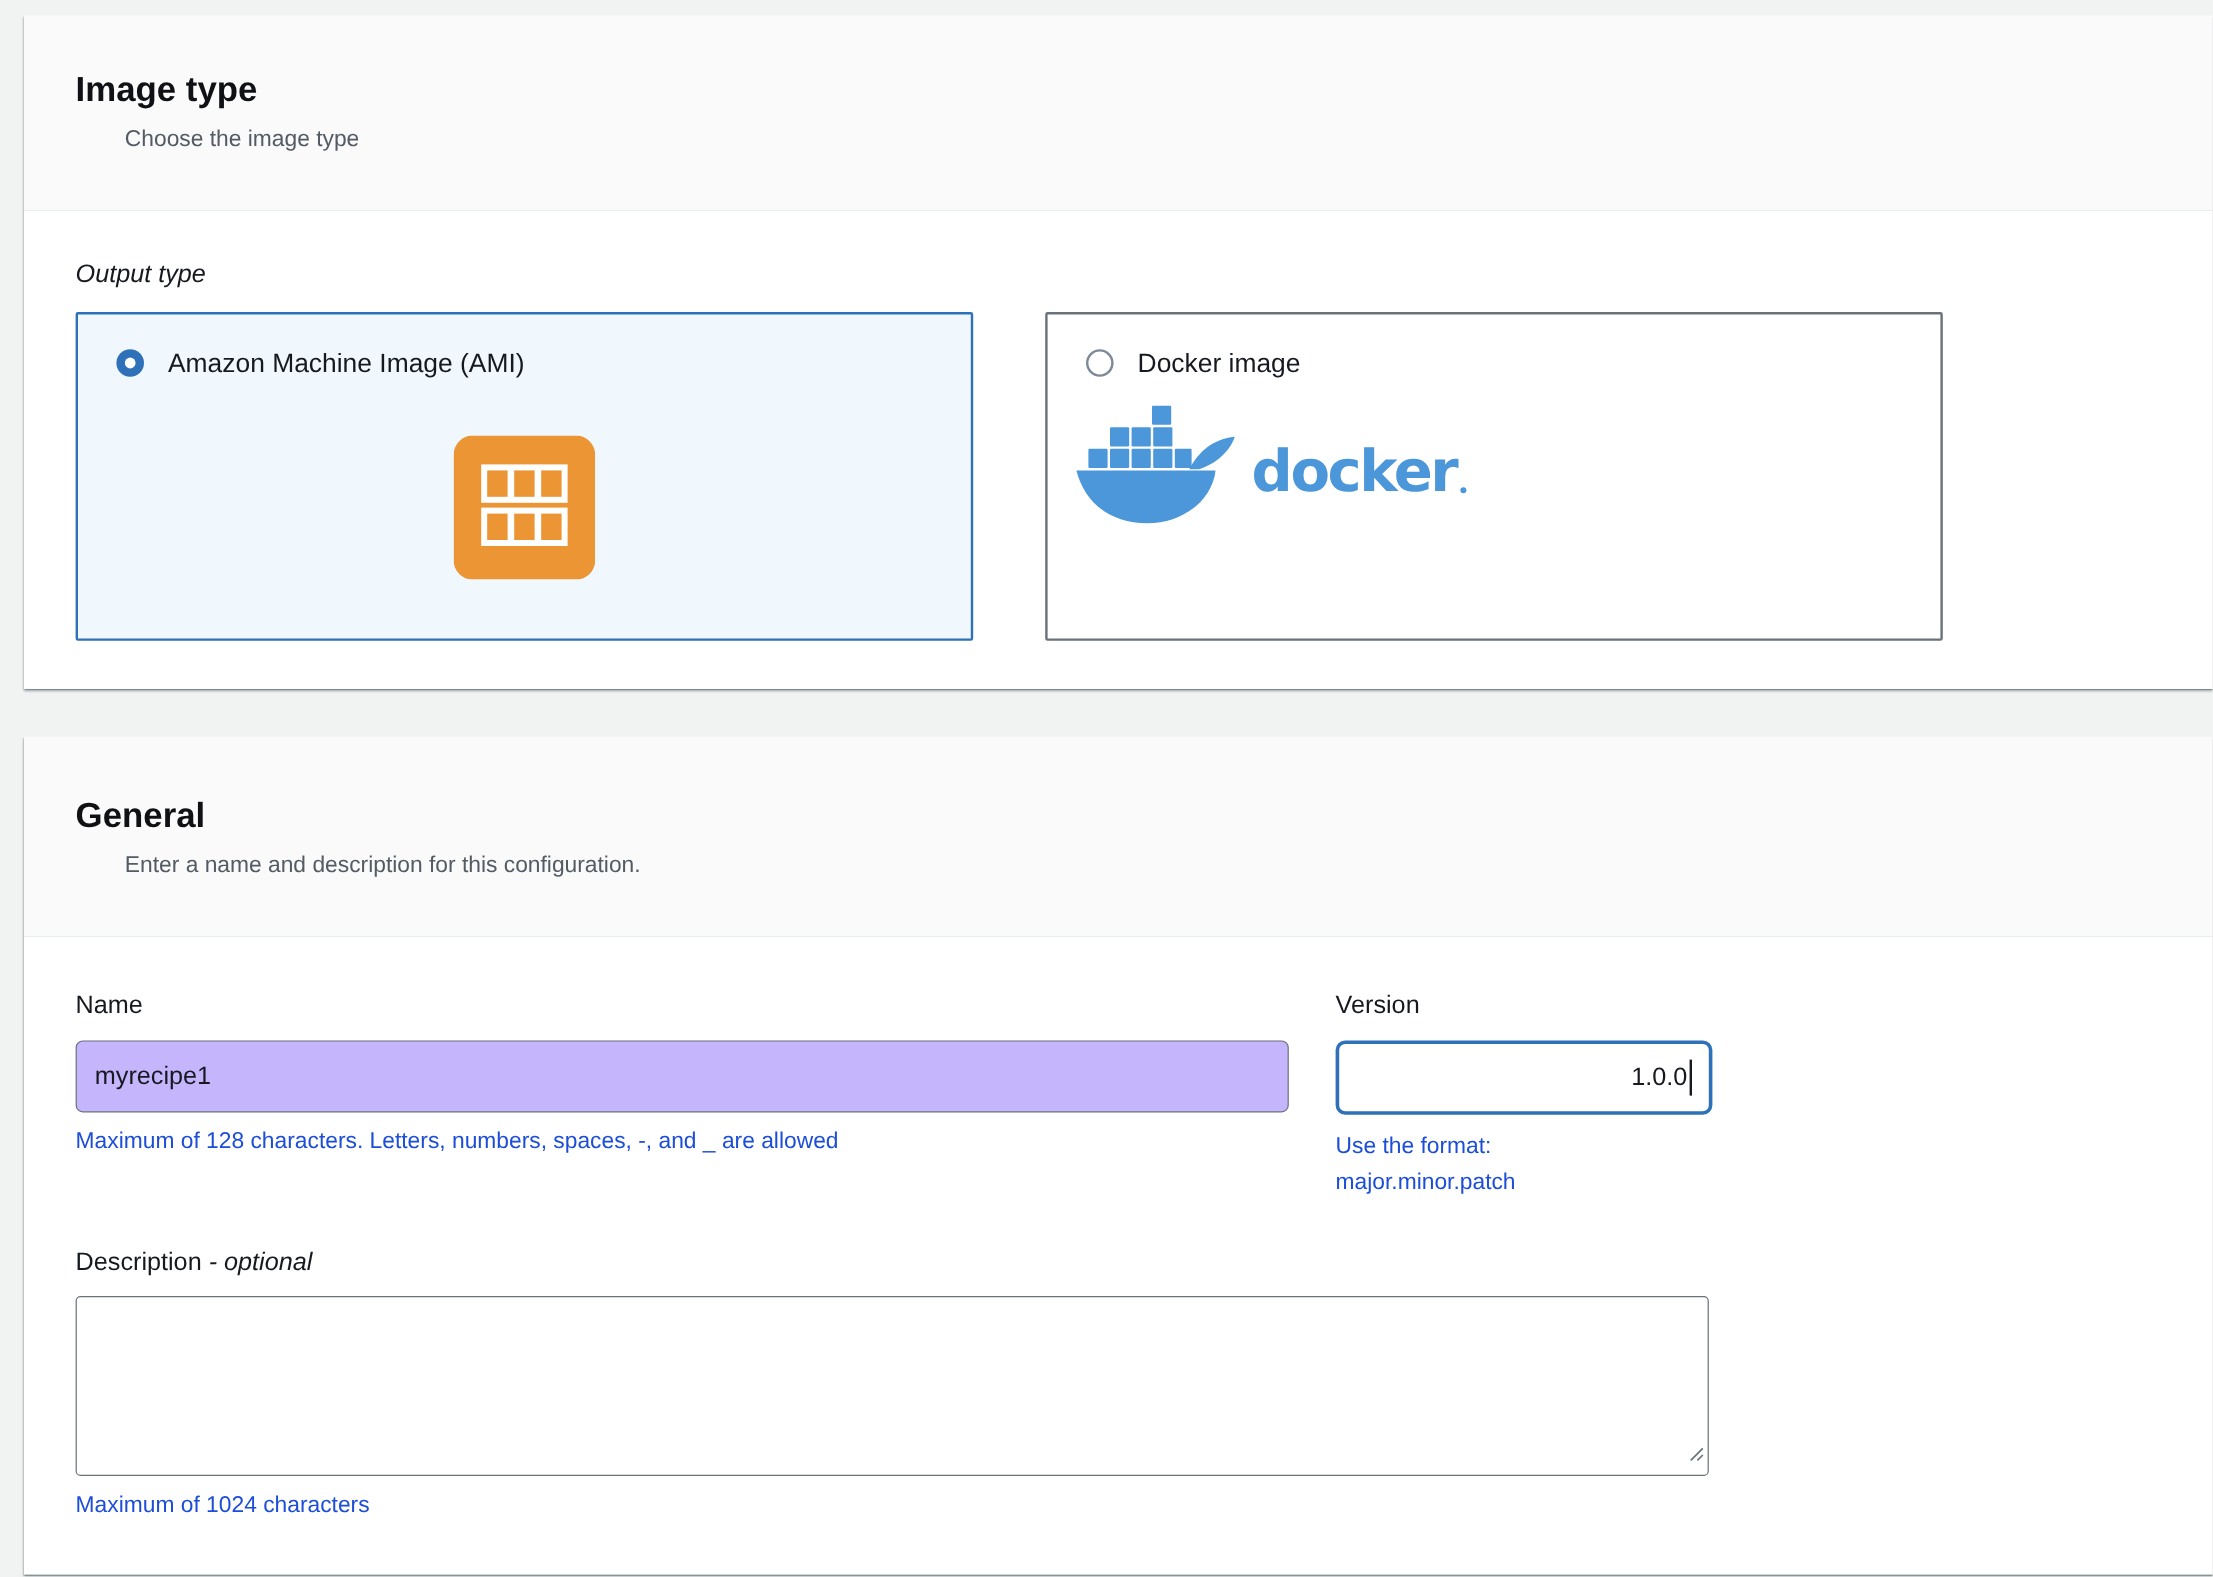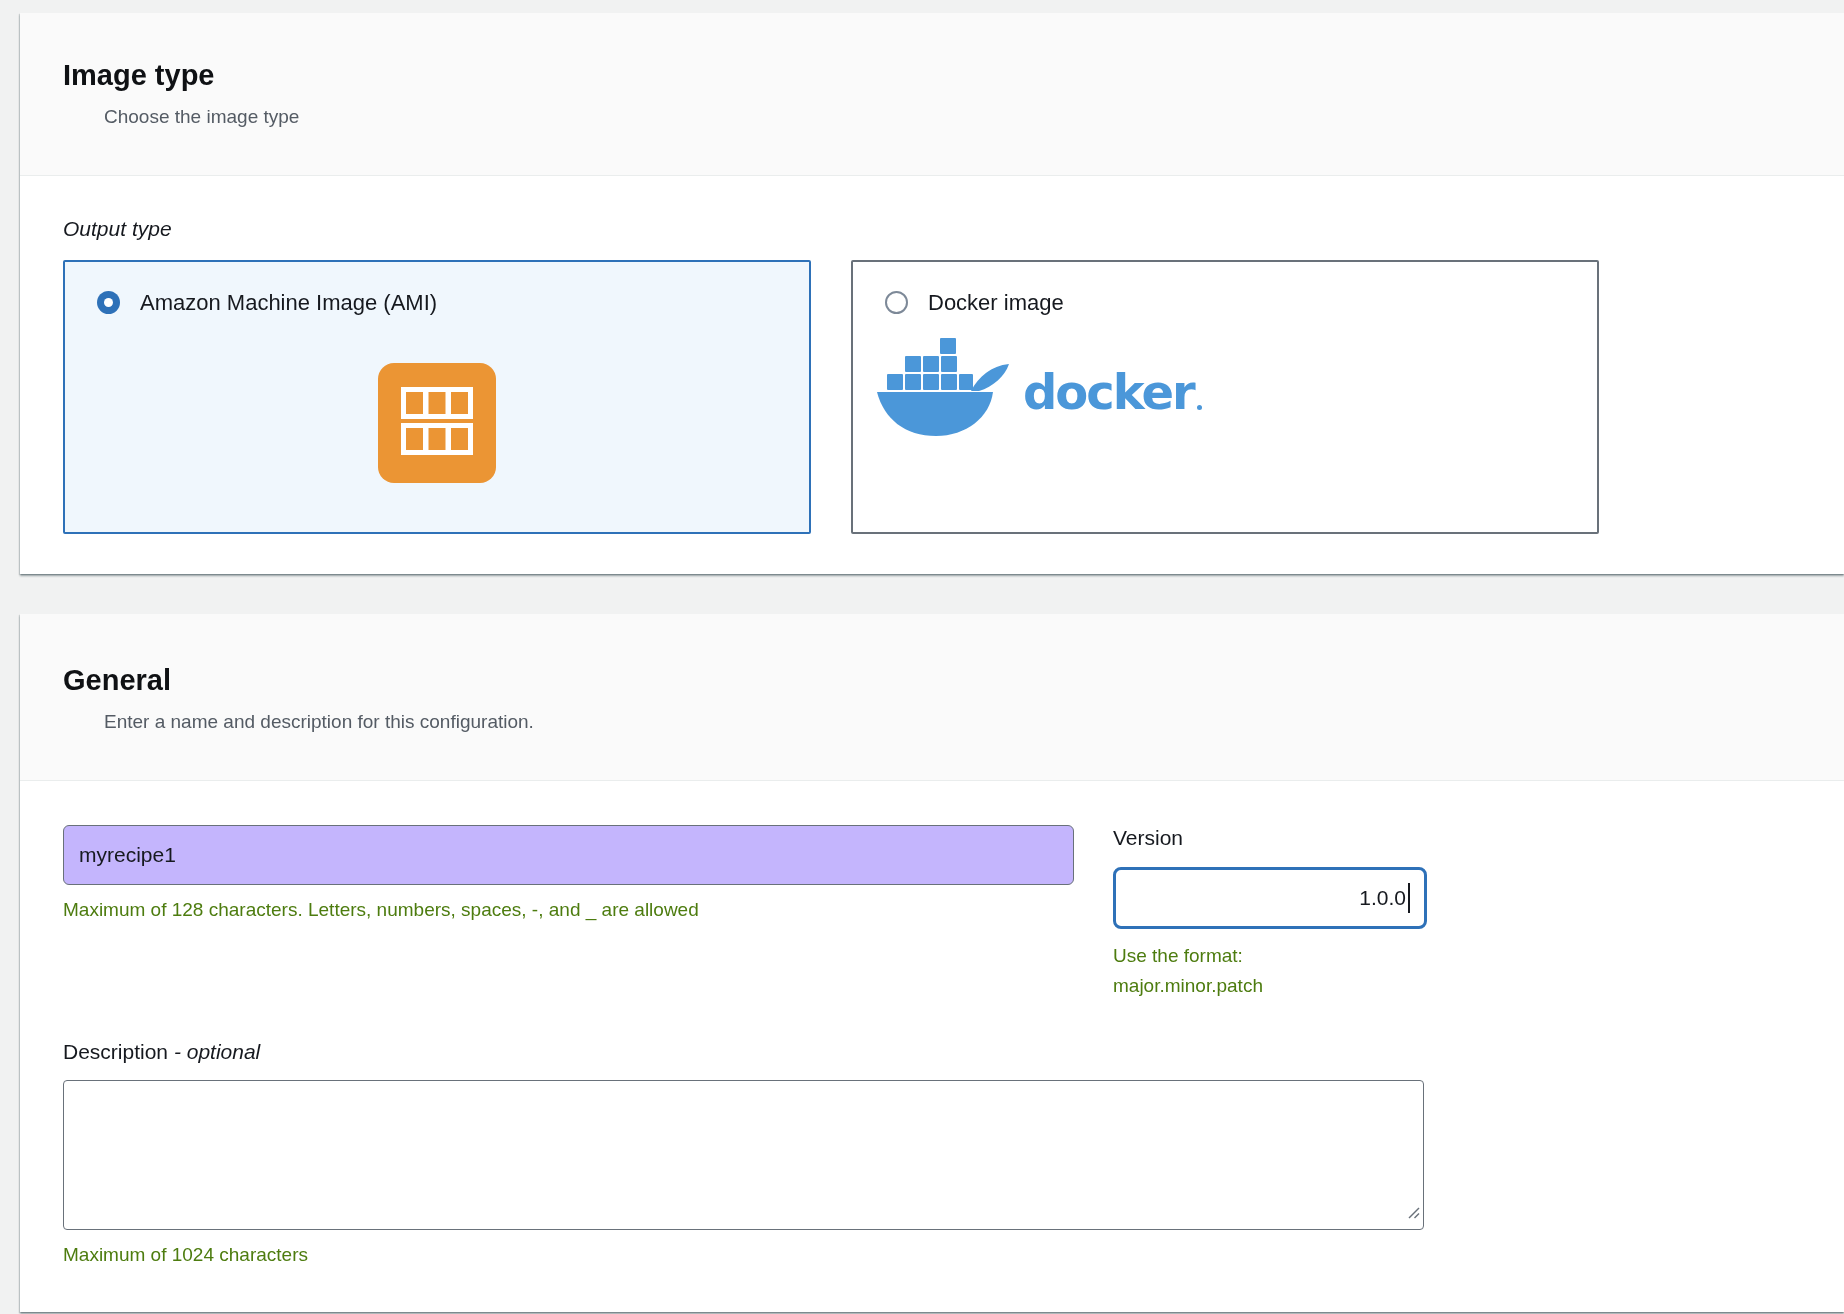--- a/index.html
+++ b/index.html
@@ -30,21 +30,21 @@
   .card-title {
     font-size:29px; line-height:36px; font-weight:700; color:#0f1114;
   }
   .card-subtitle {
     font-size:19px; line-height:24px; color:#545b64; margin-top:12px;margin-left:41px;
   }
   .card-body { padding:40px 43px; background:#ffffff; }
 
   
   .field-label { font-size:21px; line-height:26px; color:#16191f;font-style:italic; }
-  .options-row { display:flex; gap:40px; margin-top:18px; }
+  .options-row { display:flex; gap:60px; margin-top:18px; }
   .option-card {
     width:748px; height:274px;
     border-radius:2px;
     padding:27px 0 0 32px;
     cursor:pointer;
     position:relative;
   }
   .option-card.selected {
     border:2px solid #2e71b8;
     background:#f0f7fd;
@@ -101,21 +101,21 @@
     width:100%; height:62px;
     border:3px solid #2e71b8; border-radius:8px;
     background:#fff;
     display:flex; align-items:center;
     padding:0 14px;
     font-size:21px; color:#16191f;
     cursor:text;
     justify-content:flex-end;
   }
   .caret { width:2px; height:30px; background:#16191f; margin-left:2px; }
-  .help-text { font-size:19px; line-height:26px; color:#4d7c0f; margin-top:12px; }
+  .help-text { font-size:19px; line-height:26px; color:#1d4ed8; margin-top:12px; }
   .help-text div { line-height:30px; }
 
   .desc-block { margin-top:38px; }
   .desc-label { font-size:21px; line-height:26px; margin-bottom:15px; }
   .desc-label .optional { font-style:italic; }
   .textarea-wrap { position:relative; width:1361px; }
   .desc-textarea {
     width:1361px; height:150px;
     border:1px solid #69717a; border-radius:4px;
     background:#fff; resize:none; outline:none;
@@ -201,20 +201,21 @@
 
   <section class="card card2">
     <header class="card-header">
       <div class="card-title">General</div>
       <div class="card-subtitle">Enter a name and description for this configuration.</div>
     </header>
     <div class="card-body" style="padding-top:44px; padding-bottom:44px;">
 
       <div class="form-row">
         <div class="col-name">
+          <div class="input-label">Name</div>
           <input class="text-input" type="text" value="myrecipe1" style="">
           <div class="help-text">Maximum of 128 characters. Letters, numbers, spaces, -, and _ are allowed</div>
         </div>
 
         <div class="col-version">
           <div class="input-label">Version</div>
           <div class="version-input">
             <span>1.0.0</span>
             <span class="caret"></span>
           </div>

